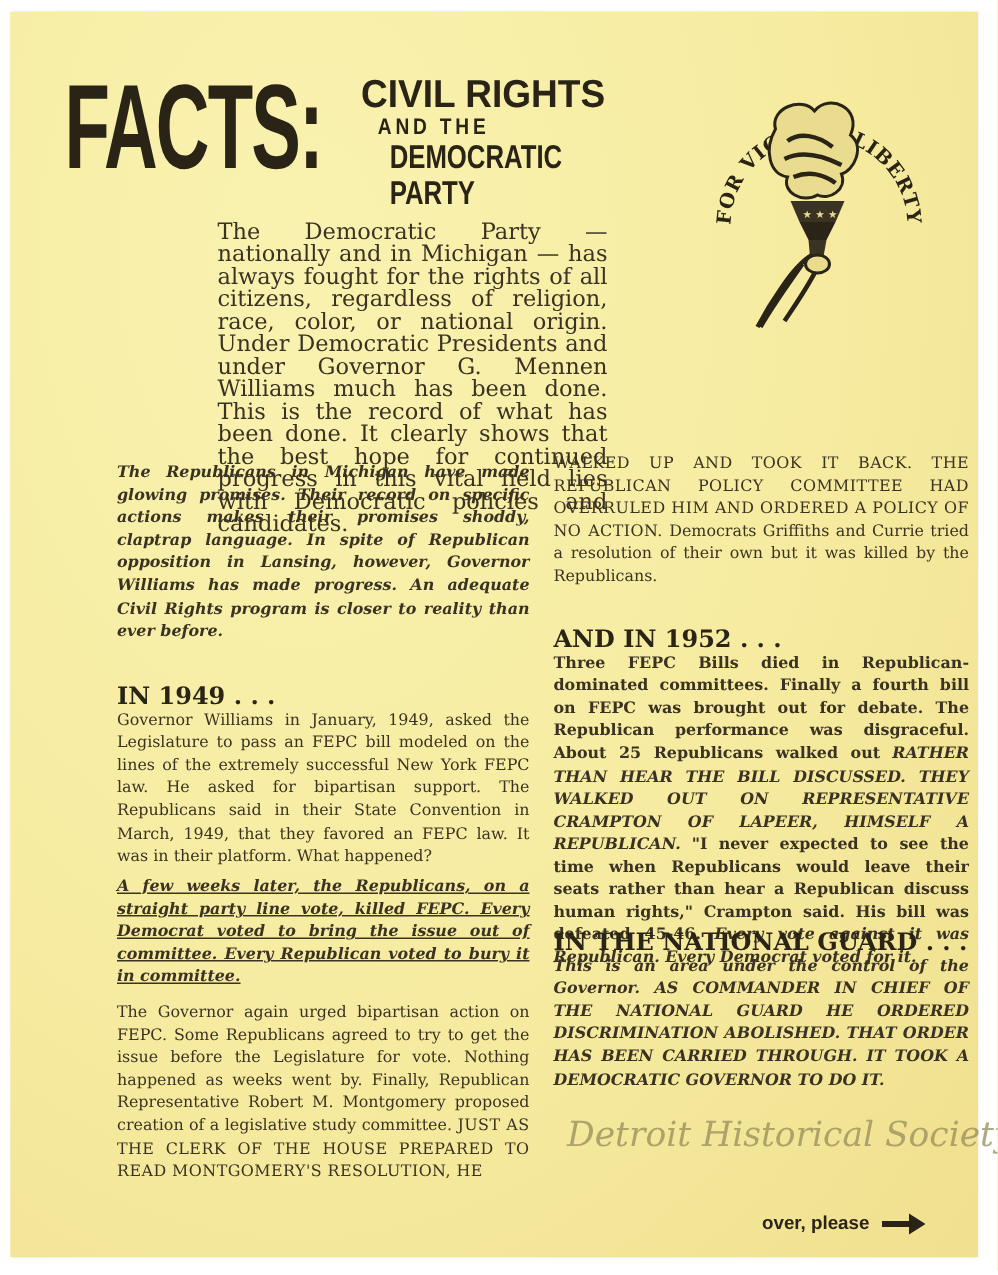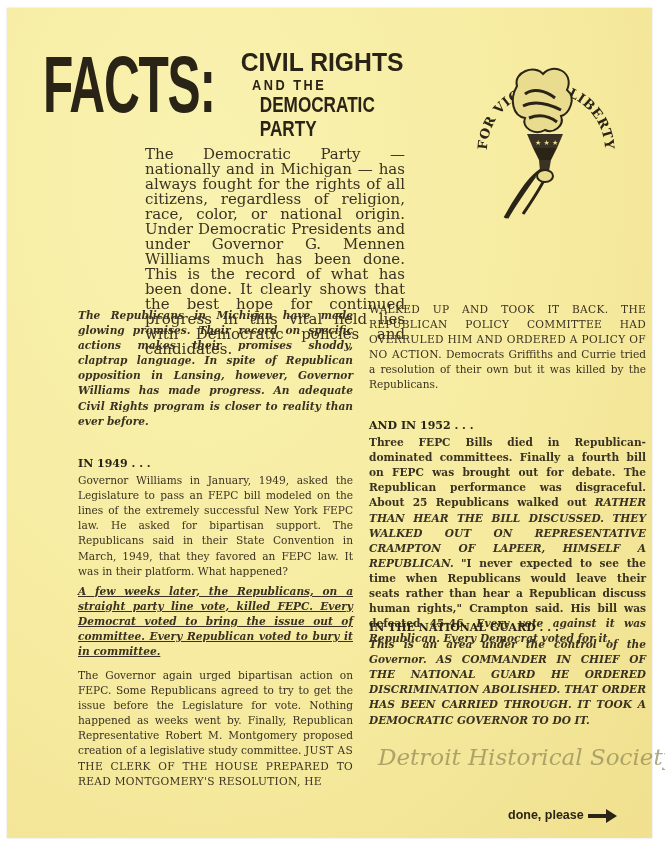--- a/index.html
+++ b/index.html
@@ -29,21 +29,21 @@
     .intro {
       position: absolute; left: 145px; top: 147px; width: 260px;
       font-size: 15px; line-height: 15px; color: #3a3222; text-align: justify;
     }
     .col { position: absolute; font-size: 10.6px; line-height: 15.1px; color: #3a3222; text-align: justify; margin-left: 20px; }
     .left { left: 58px; width: 275px; }
     .right { left: 349px; width: 277px; }
     .italic-bold { font-style: italic; font-weight: bold; }
     .bold { font-weight: bold; }
     .caps { letter-spacing: 0.3px; }
-    .head { font-weight: bold; font-size: 11px; color: #2a2416; margin-bottom: 2px; }
+    .head { font-weight: bold; font-size: 16px; color: #2a2416; margin-bottom: 2px; }
     .watermark {
       position: absolute; left: 378px; top: 744px;
       font-family: "DejaVu Serif", serif; font-style: italic; font-size: 23px;
       color: rgba(150,140,90,0.75); letter-spacing: 0px; white-space: nowrap;
     }
     .over {
       position: absolute; left: 508px; top: 808px;
       font-family: "Liberation Sans", sans-serif; font-weight: bold; font-size: 12.5px; color: #2a2416;
     }
     .arrow { position: absolute; left: 588px; top: 808px; width: 30px; height: 16px; }
@@ -107,16 +107,16 @@
   <p><span class="bold">Three FEPC Bills died in Republican-dominated committees. Finally a fourth bill on FEPC was brought out for debate. The Republican performance was disgraceful. About 25 Republicans walked out</span> <span class="italic-bold">RATHER THAN HEAR THE BILL DISCUSSED. THEY WALKED OUT ON REPRESENTATIVE CRAMPTON OF LAPEER, HIMSELF A REPUBLICAN.</span> <span class="bold">"I never expected to see the time when Republicans would leave their seats rather than hear a Republican discuss human rights," Crampton said. His bill was defeated 45-46.</span> <span class="italic-bold">Every vote against it was Republican. Every Democrat voted for it.</span></p>
 </div>
 
 <div class="col right" style="top:620px;">
   <div class="head">IN THE NATIONAL GUARD . . .</div>
   <p class="italic-bold"><span>This is an area under the control of the Governor.</span> <span>AS COMMANDER IN CHIEF OF THE NATIONAL GUARD HE ORDERED DISCRIMINATION ABOLISHED. THAT ORDER HAS BEEN CARRIED THROUGH. IT TOOK A DEMOCRATIC GOVERNOR TO DO IT.</span></p>
 </div>
 
 <div class="watermark">Detroit Historical Society</div>
 
-<div class="over">done, please</div>
+<div class="over">over, please</div>
 <svg class="arrow" viewBox="0 0 30 16">
   <path d="M0 6 L18 6 L18 1 L29 8 L18 15 L18 10 L0 10 Z" fill="#2a2416"></path>
 </svg>
 
 </body></html>

